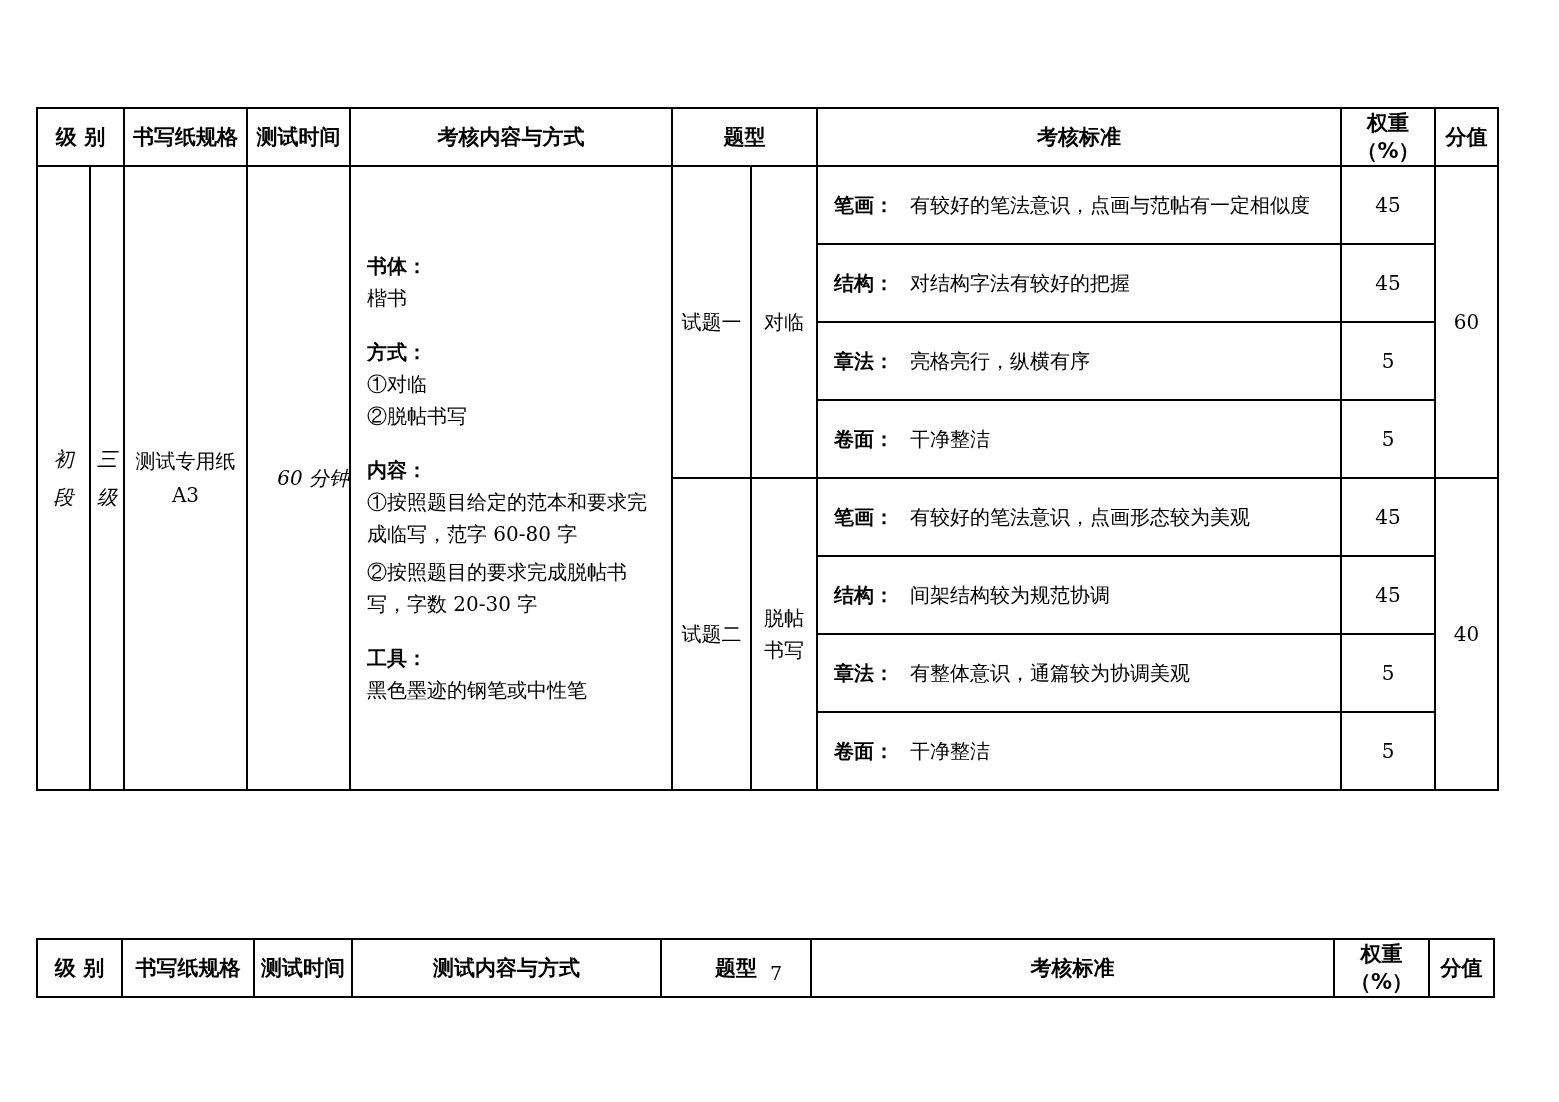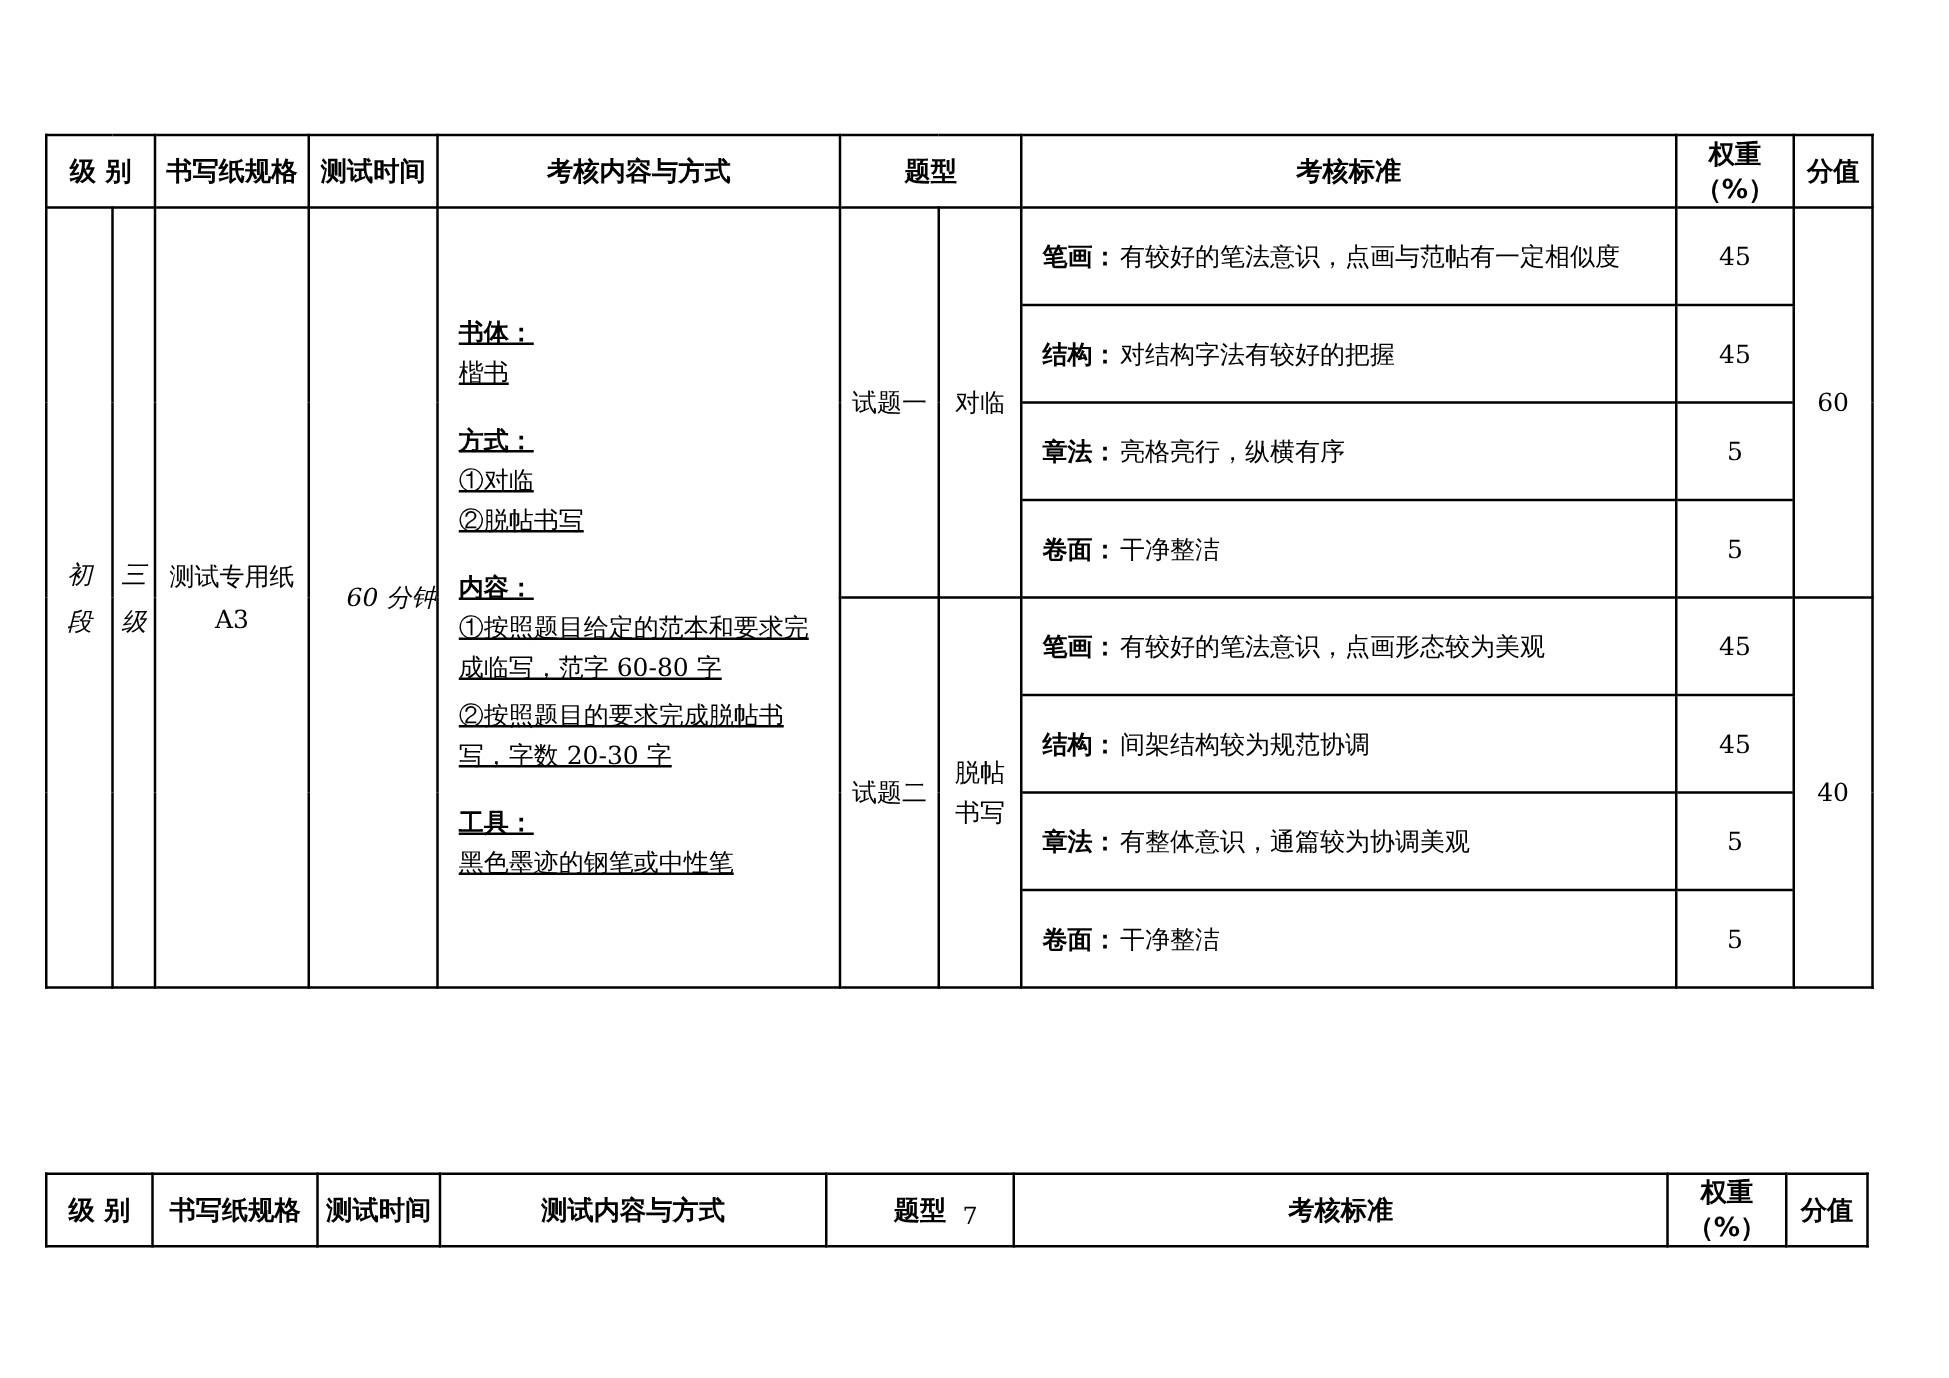--- a/index.html
+++ b/index.html
@@ -21,28 +21,28 @@
   .row { height:78px; }
 
   .center { text-align:center; }
 
   .char-stack-1 { display:inline-block; width:1.15em; word-break:break-all; line-height:1.9; text-align:center;font-style:italic; }
   .char-stack-2 { display:inline-block; width:2.2em; word-break:break-all; line-height:1.6; text-align:center; }
 
   .paper-cell { text-align:center; line-height:1.7; padding:0 6px; }
   .time-cell { text-align:right;font-style:italic; }
 
-  .content-cell { vertical-align:middle; padding:10px 10px 10px 16px;text-decoration:underline; }
+  .content-cell { vertical-align:middle; padding:10px 10px 10px 16px; }
   .content-cell div { line-height:32px; }
   .content-cell .lbl { font-family:"DejaVu Sans", sans-serif; font-weight:bold; }
   .gap { height:22px; }
   .gap-sm { height:6px; }
 
   .crit-cell { padding-left:16px; padding-right:10px; }
-  .crit-label { font-family:"DejaVu Sans", sans-serif; font-weight:bold; margin-right:2px; }
+  .crit-label { font-family:"DejaVu Sans", sans-serif; font-weight:bold; margin-right:16px; }
 
   .weight-cell, .score-cell { text-align:center; }
 
   
   .bottom-table { position:absolute; left:36px; top:938px; width:1457px; }
   .bottom-table th {
     font-family:"DejaVu Sans", sans-serif; font-weight:bold;
     font-size:21px; text-align:center; vertical-align:middle; height:54px;
   }
 

